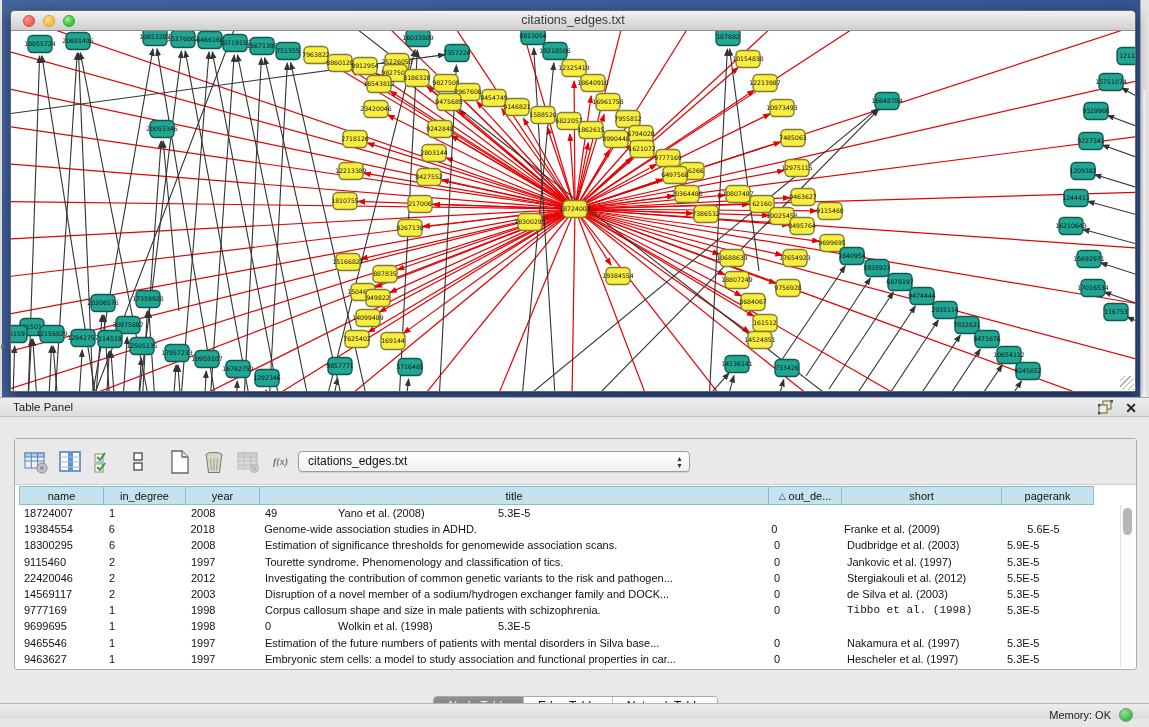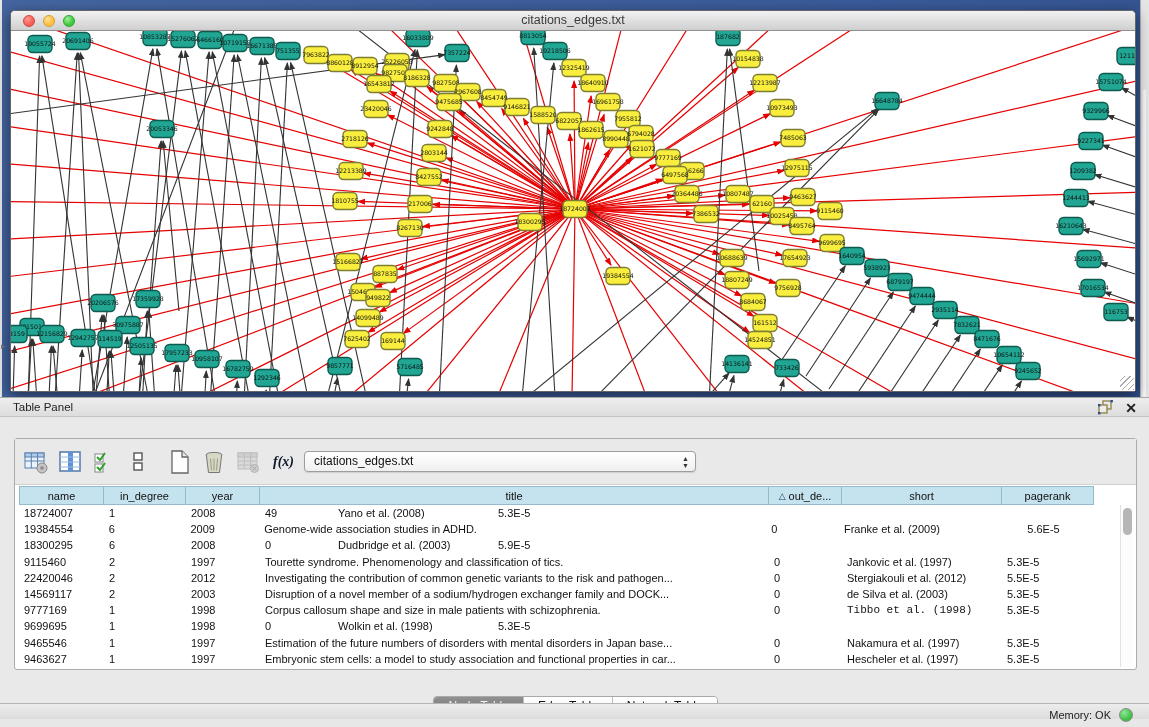--- a/index.html
+++ b/index.html
@@ -30,21 +30,21 @@
     background:linear-gradient(#ededed,#dddddd);border-top:1px solid #a8a8a8;border-bottom:1px solid #c3c3c3;}
   .panel-title{position:absolute;left:13px;top:3px;font-size:11.5px;color:#222;}
   .ph-icons{position:absolute;right:12px;top:2px;display:flex;gap:12px;align-items:center;}
   .close-x{font-size:14px;font-weight:bold;color:#1c1c1c;line-height:14px;cursor:default;}
   .panel-body{position:absolute;left:0;top:417px;width:1149px;height:286px;background:#e9e9e9;}
   .tbl-container{position:absolute;left:14px;top:21px;width:1123px;height:232px;
     border:1px solid #ababab;border-radius:3px;background:#fff;}
   .toolbar{position:absolute;left:0;top:0;width:100%;height:46px;background:#e9e9e9;
     border-bottom:1px solid #cfcfcf;display:flex;align-items:center;padding-left:6px;}
   .tb-icon{width:30px;height:30px;margin-right:4px;display:flex;align-items:center;justify-content:center;}
-  .fx{font-family:"Liberation Serif",serif;font-style:italic;font-weight:bold;font-size:14px;color:#0f172a;margin:0 10px 0 6px;text-align:right;}
+  .fx{font-family:"Liberation Serif",serif;font-style:italic;font-weight:bold;font-size:10px;color:#737373;margin:0 10px 0 6px;text-align:right;}
   .combo{width:392px;height:21px;border:1px solid #9d9d9d;border-radius:4px;
     background:linear-gradient(#ffffff,#f0f0f0);font-size:12px;color:#111;position:relative;
     padding:2px 22px 0 9px;box-shadow:0 1px 1px rgba(0,0,0,.12);}
   .combo .steppers{position:absolute;right:6px;top:3px;font-size:7px;color:#333;line-height:7px;}
   .thead{position:absolute;left:4px;top:47px;display:flex;height:19px;}
   .th{background:#c5e3ee;border:1px solid #93bccb;border-left:none;font-size:11px;color:#111;
     display:flex;align-items:center;justify-content:center;white-space:nowrap;overflow:hidden;}
   .th:first-child{border-left:1px solid #93bccb;}
   .sort-tri{font-size:9px;margin-right:3px;color:#143a66;}
   .rows{position:absolute;left:4px;top:66px;width:1095px;}
@@ -844,30 +844,31 @@
           <div class="td" style="width: 85px;">18724007</div>
           <div class="td" style="width: 82px;">1</div>
           <div class="td" style="width: 74px;">2008</div>
           <div class="td" style="width: 73px;">49</div>
           <div class="td" style="width: 160px;">Yano et al. (2008)</div>
           <div class="td" style="width: 92px;">5.3E-5</div>
         </div>
         <div class="tr">
           <div class="td" style="width: 85px;">19384554</div>
           <div class="td" style="width: 82px;">6</div>
-          <div class="td" style="width: 74px;">2009</div>
+          <div class="td" style="width: 74px;">2018</div>
           <div class="td" style="width: 509px;">Genome-wide association studies in ADHD.</div>
           <div class="td" style="width: 73px;">0</div>
           <div class="td" style="width: 160px;">Franke et al. (2009)</div>
           <div class="td" style="width: 92px; margin-left: 24px;">5.6E-5</div>
         </div>
         <div class="tr">
           <div class="td" style="width: 85px;">18300295</div>
           <div class="td" style="width: 82px;">6</div>
           <div class="td" style="width: 74px;">2008</div>
+          <div class="td" style="width: 509px;">Estimation of significance thresholds for genomewide association scans.</div>
           <div class="td" style="width: 73px;">0</div>
           <div class="td" style="width: 160px;">Dudbridge et al. (2003)</div>
           <div class="td" style="width: 92px;">5.9E-5</div>
         </div>
         <div class="tr">
           <div class="td" style="width: 85px;">9115460</div>
           <div class="td" style="width: 82px;">2</div>
           <div class="td" style="width: 74px;">1997</div>
           <div class="td" style="width: 509px;">Tourette syndrome. Phenomenology and classification of tics.</div>
           <div class="td" style="width: 73px;">0</div>
@@ -906,21 +907,21 @@
           <div class="td" style="width: 82px;">1</div>
           <div class="td" style="width: 74px;">1998</div>
           <div class="td" style="width: 73px;">0</div>
           <div class="td" style="width: 160px;">Wolkin et al. (1998)</div>
           <div class="td" style="width: 92px;">5.3E-5</div>
         </div>
         <div class="tr">
           <div class="td" style="width: 85px;">9465546</div>
           <div class="td" style="width: 82px;">1</div>
           <div class="td" style="width: 74px;">1997</div>
-          <div class="td" style="width: 509px;">Estimation of the future numbers of disorders with mental disorders in Japan base...</div>
+          <div class="td" style="width: 509px;">Estimation of the future numbers of patients with mental disorders in Silva base...</div>
           <div class="td" style="width: 73px;">0</div>
           <div class="td" style="width: 160px;">Nakamura et al. (1997)</div>
           <div class="td" style="width: 92px;">5.3E-5</div>
         </div>
         <div class="tr">
           <div class="td" style="width: 85px;">9463627</div>
           <div class="td" style="width: 82px;">1</div>
           <div class="td" style="width: 74px;">1997</div>
           <div class="td" style="width: 509px;">Embryonic stem cells: a model to study association and functional properties in car...</div>
           <div class="td" style="width: 73px;">0</div>

